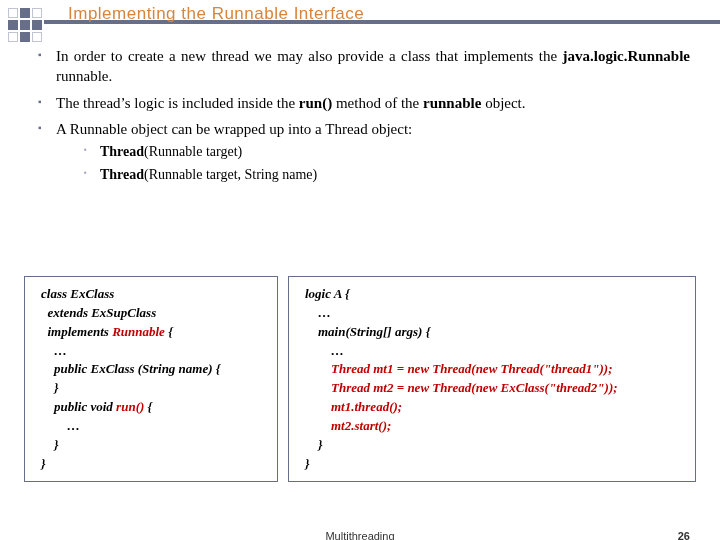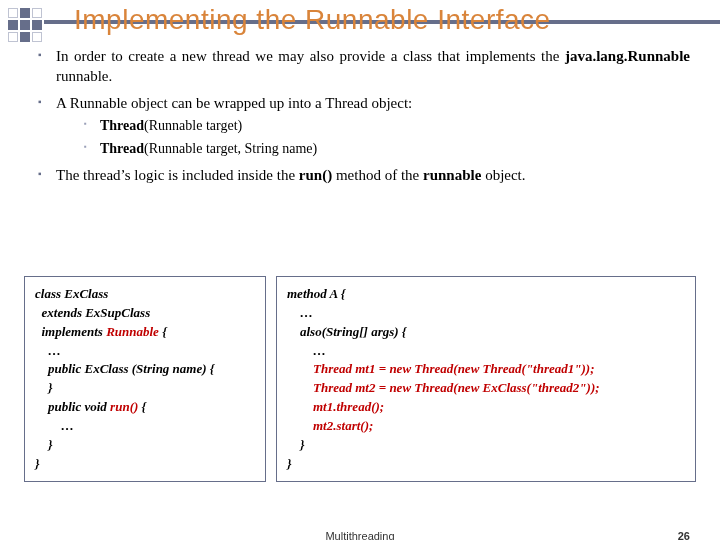--- a/index.html
+++ b/index.html
@@ -28,23 +28,23 @@
     position: absolute;
     top: 20px;
     left: 44px;
     right: 0;
     height: 4px;
     background: #666e8a;
   }
   .title {
     position: absolute;
     top: 4px;
-    left: 74px;
+    left: 68px;
     font-family: Arial, sans-serif;
-    font-size: 28px;
+    font-size: 17px;
     color: #d9843a;
     letter-spacing: 0.5px;
   }
   .content {
     position: absolute;
     top: 46px;
     left: 38px;
     right: 30px;
     font-size: 15px;
     color: #000;
@@ -84,21 +84,21 @@
   .codes {
     position: absolute;
     top: 276px;
     left: 24px;
     right: 24px;
     display: flex;
     gap: 10px;
   }
   .codebox {
     border: 1.5px solid #666e8a;
-    padding: 8px 10px;
+    padding: 8px 16px;
     font-family: "Times New Roman", serif;
     font-size: 13px;
     font-style: italic;
     font-weight: bold;
     line-height: 1.45;
     white-space: pre;
   }
   .codebox.left { width: 220px; }
   .codebox.right { flex: 1; }
   .kw { color: #c00000; }
@@ -126,45 +126,45 @@
     <div class="sq f"></div>
   <div class="sq e"></div>
     <div class="sq f"></div>
     <div class="sq e"></div>
 </div>
 <div class="bar"></div>
 <div class="title">Implementing the Runnable Interface</div>
 
 <div class="content">
   <ul class="main">
-    <li><span>In order to create a new thread we may also provide a class that implements the </span><span class="b">java.lang.Runnable</span><span> runnable.</span></li>
+    <li><span>In order to create a new thread we may also provide a class that implements the </span><span class="b">java.logic.Runnable</span><span> runnable.</span></li>
+    <li><span>The thread’s logic is included inside the </span><span class="b">run()</span><span> method of the </span><span class="b">runnable</span><span> object.</span></li>
     <li><span>A Runnable object can be wrapped up into a Thread object:</span>
       <ul class="sub">
         <li><span class="b">Thread</span><span>(Runnable target)</span></li>
         <li><span class="b">Thread</span><span>(Runnable target, String name)</span></li>
       </ul>
     </li>
-    <li><span>The thread’s logic is included inside the </span><span class="b">run()</span><span> method of the </span><span class="b">runnable</span><span> object.</span></li>
   </ul>
 </div>
 
 <div class="codes">
   <div class="codebox left"><span>class ExClass</span>
 <span>  extends ExSupClass</span>
 <span>  implements </span><span class="kw">Runnable</span><span> {</span>
 <span>    …</span>
 <span>    public ExClass (String name) {</span>
 <span>    }</span>
 <span>    public void </span><span class="kw">run()</span><span> {</span>
 <span>        …</span>
 <span>    }</span>
 <span>}</span></div>
-  <div class="codebox right"><span>method A {</span>
+  <div class="codebox right"><span>logic A {</span>
 <span>    …</span>
-<span>    also(String[] args) {</span>
+<span>    main(String[] args) {</span>
 <span>        …</span>
 <span class="kw">        Thread mt1 = new Thread(new Thread("thread1"));</span>
 <span class="kw">        Thread mt2 = new Thread(new ExClass("thread2"));</span>
 <span class="kw">        mt1.thread();</span>
 <span class="kw">        mt2.start();</span>
 <span>    }</span>
 <span>}</span></div>
 </div>
 
 <div class="footer">

